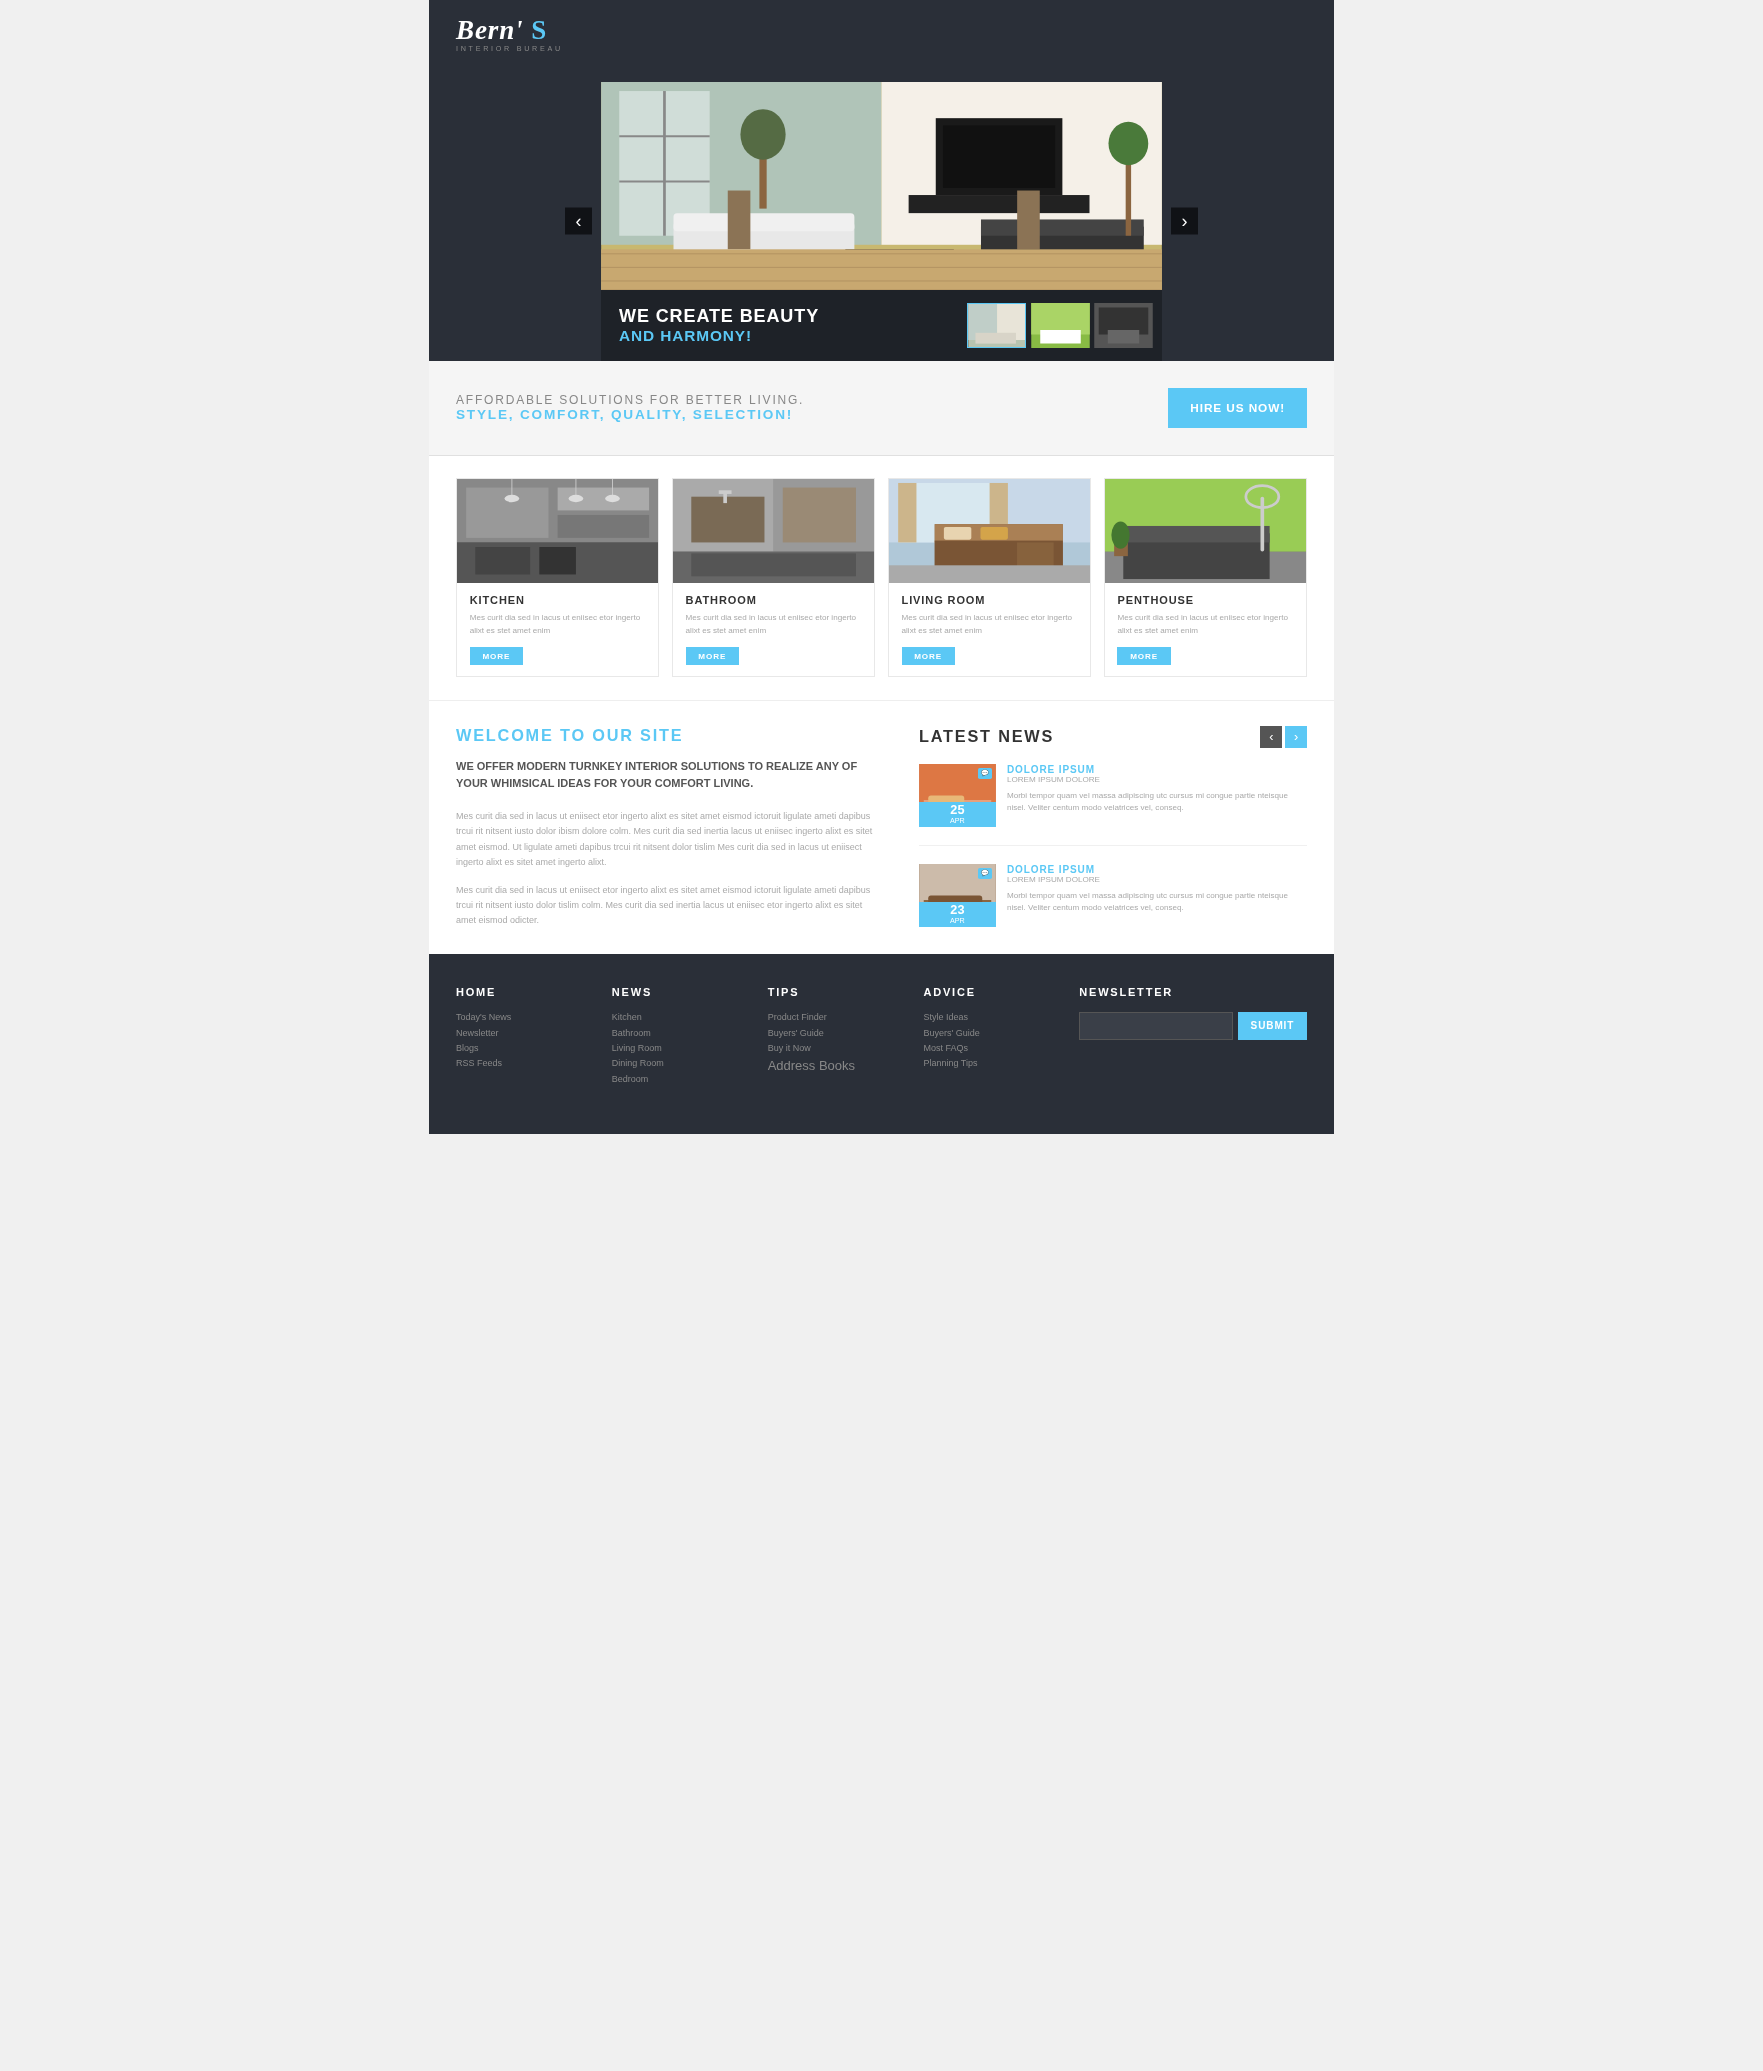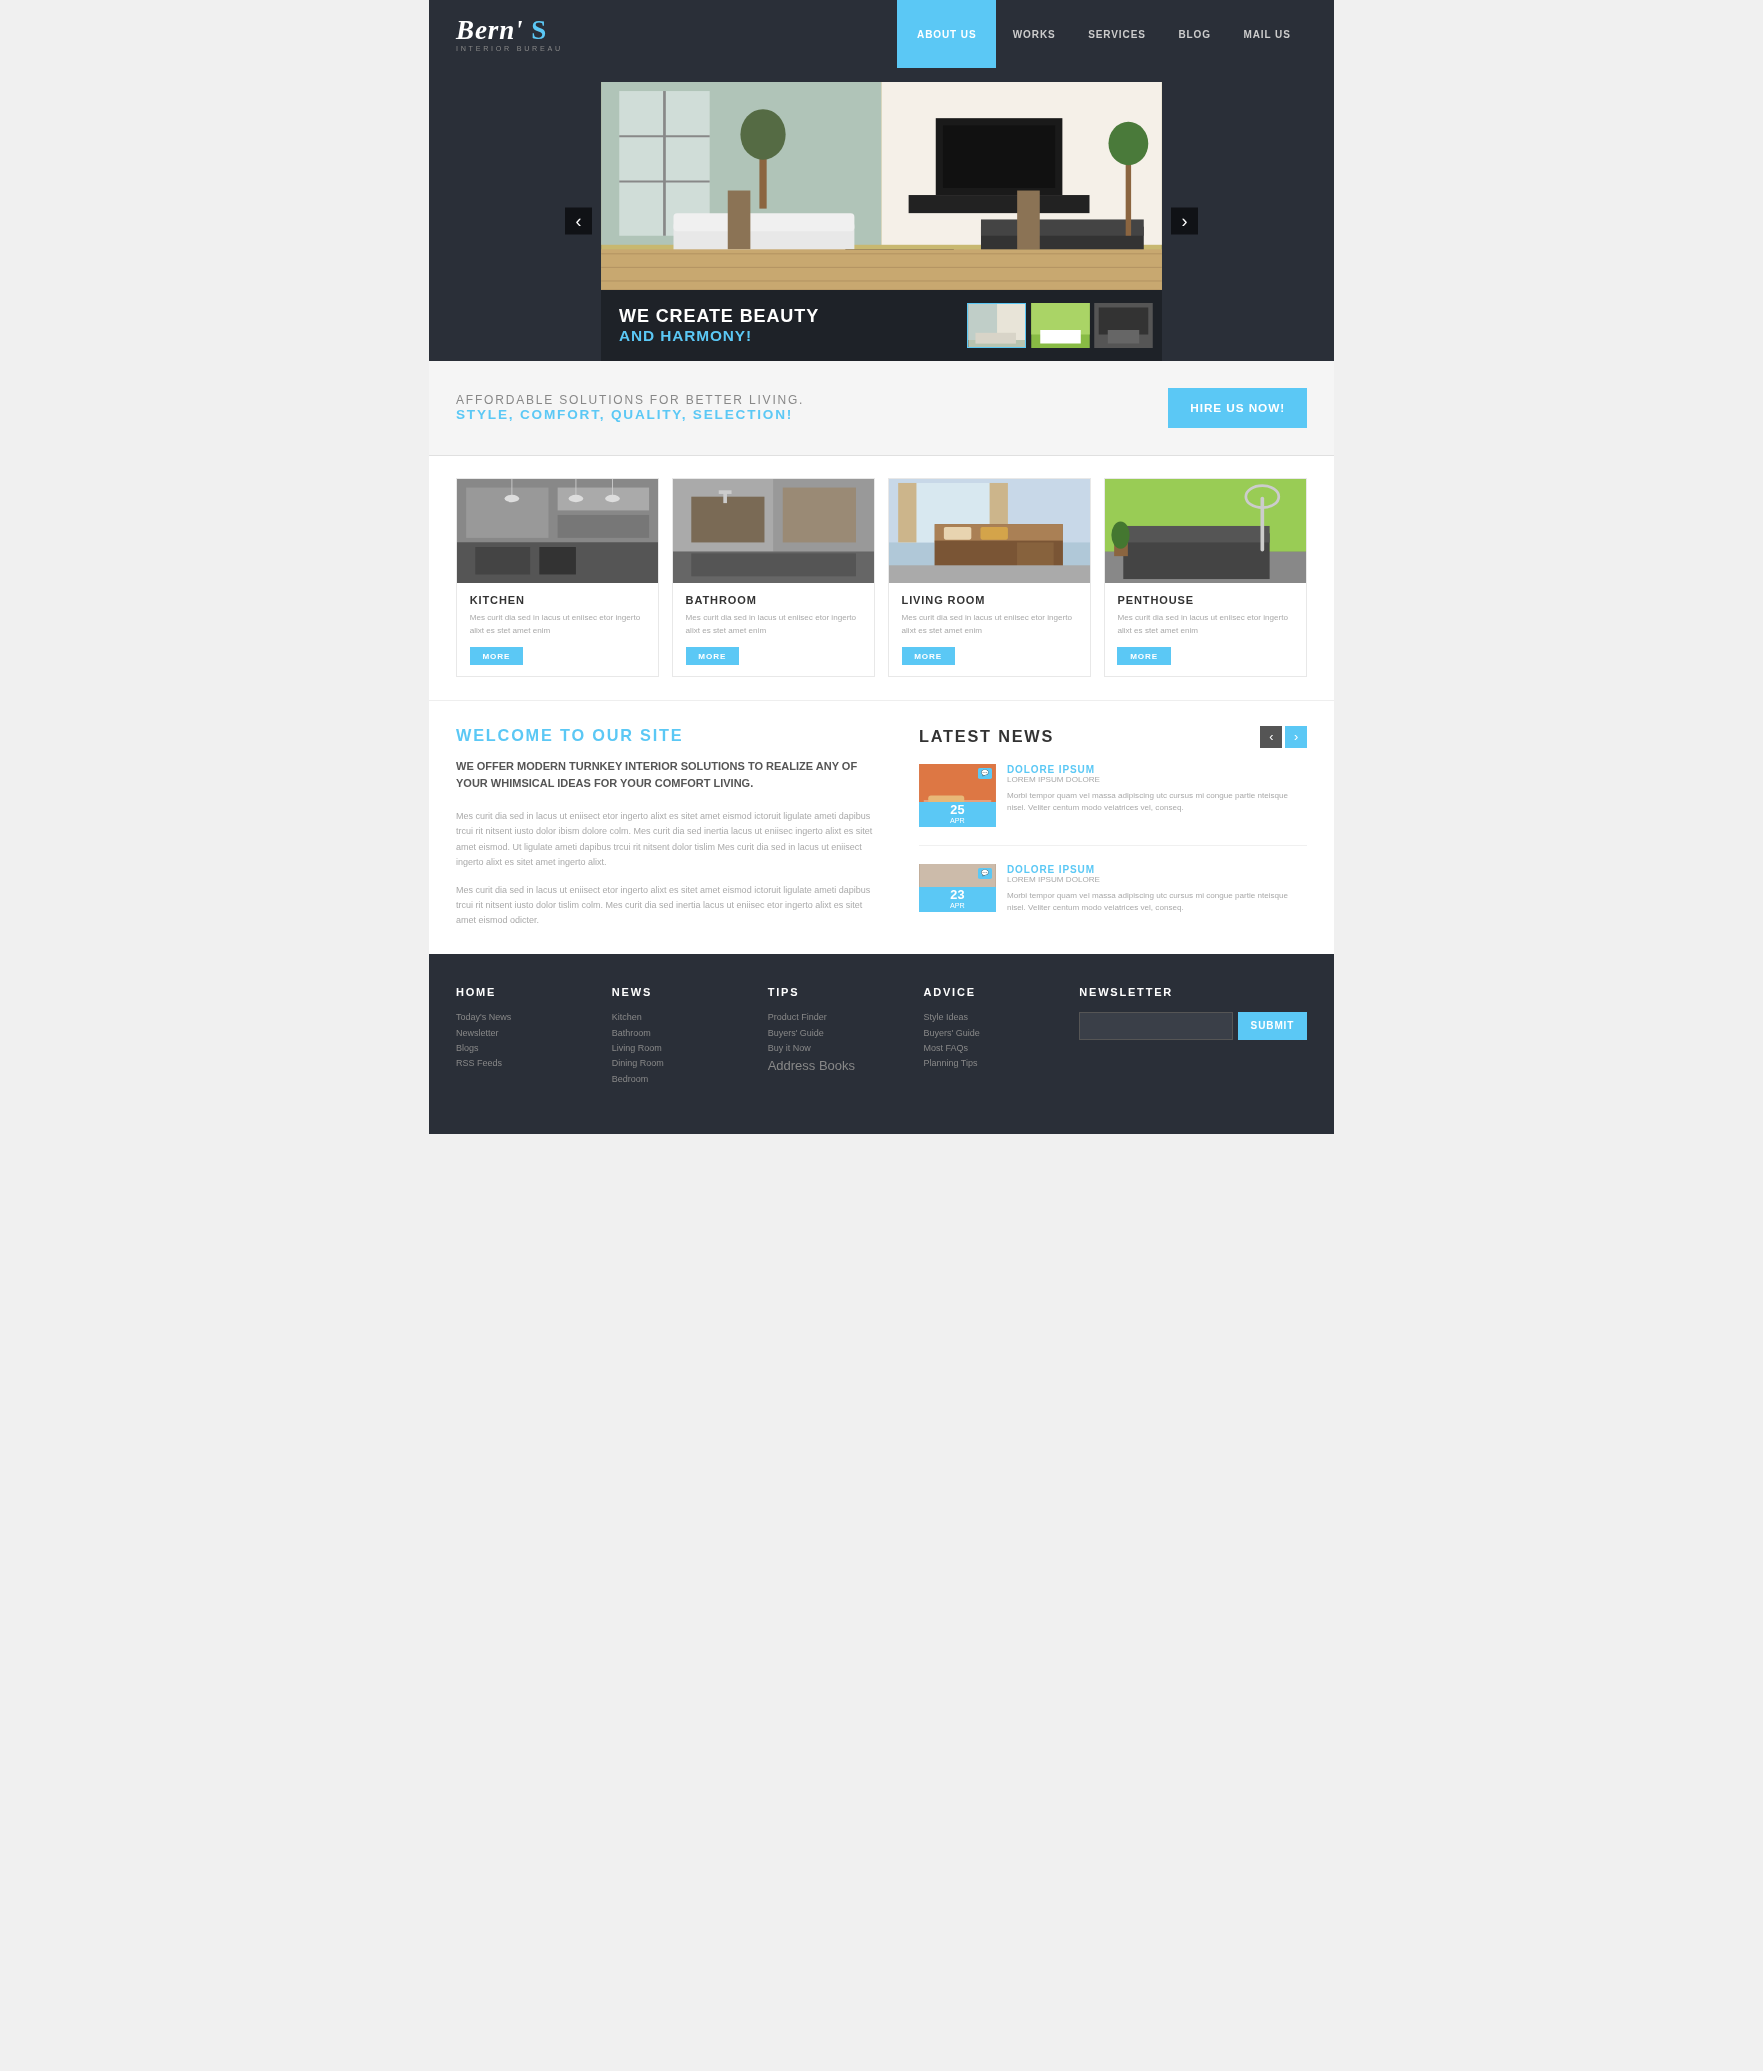--- a/index.html
+++ b/index.html
@@ -8,27 +8,20 @@
 </head>
 <body>
 
 <header style="background:#2a2f38; display:flex; align-items:center; justify-content:space-between; padding:0 27px; height:68px;">
   <div>
     <div style="font-size:27px; color:white; font-style:italic; font-weight:bold; letter-spacing:0.9px; font-family:Georgia,serif;">
       Bern' <span style="color:#5bc8f5; font-style:normal;">S</span>
     </div>
     <div style="font-size:7.2px; color:#888; letter-spacing:2.7px; text-transform:uppercase; margin-top:-1.8px;">INTERIOR BUREAU</div>
   </div>
-  <nav style="display:flex; height:68px;">
-    <div style="display:flex; align-items:center; padding:0 20px; background:#5bc8f5; color:white; font-size:10px; font-weight:bold; letter-spacing:0.9px; cursor:pointer;">ABOUT US</div>
-    <div style="display:flex; align-items:center; padding:0 16.3px; color:#ccc; font-size:10px; font-weight:bold; letter-spacing:0.9px; cursor:pointer;">WORKS</div>
-    <div style="display:flex; align-items:center; padding:0 16.3px; color:#ccc; font-size:10px; font-weight:bold; letter-spacing:0.9px; cursor:pointer;">SERVICES</div>
-    <div style="display:flex; align-items:center; padding:0 16.3px; color:#ccc; font-size:10px; font-weight:bold; letter-spacing:0.9px; cursor:pointer;">BLOG</div>
-    <div style="display:flex; align-items:center; padding:0 16.3px; color:#ccc; font-size:10px; font-weight:bold; letter-spacing:0.9px; cursor:pointer;">MAIL US</div>
-  </nav>
 </header>
 
 <div style="background:#2a2f38; padding:13.6px 0 0 0;">
   <div style="position:relative; width:561px; margin:0 auto;">
 
     <div style="position:absolute; left:-36px; top:50%; transform:translateY(-50%); width:27px; height:27px; background:rgba(0,0,0,0.6); color:white; display:flex; align-items:center; justify-content:center; cursor:pointer; font-size:18px; z-index:10;">‹</div>
     <div style="position:absolute; right:-36px; top:50%; transform:translateY(-50%); width:27px; height:27px; background:rgba(0,0,0,0.6); color:white; display:flex; align-items:center; justify-content:center; cursor:pointer; font-size:18px; z-index:10;">›</div>
 
     <div style="width:561px; height:208px; overflow:hidden; position:relative;">
       <svg width="561" height="208" viewBox="0 0 620 230" xmlns="http://www.w3.org/2000/svg">
@@ -258,21 +251,21 @@
         </div>
       </div>
       <div>
         <div style="font-size:10px; color:#5bc8f5; font-weight:bold; text-transform:uppercase; letter-spacing:0.9px;">DOLORE IPSUM</div>
         <div style="font-size:8.1px; color:#aaa; text-transform:uppercase; margin-bottom:5.4px;">LOREM IPSUM DOLORE</div>
         <div style="font-size:8.1px; color:#aaa; line-height:1.5;">Morbi tempor quam vel massa adipiscing utc cursus mi congue partie nteisque nisel. Veliter centum modo velatrices vel, conseq.</div>
       </div>
     </div>
 
     <div style="display:flex; gap:11px;">
-      <div style="width:77px; height:48px; flex-shrink:0; position:relative; overflow:hidden;">
+      <div style="width:77px; height:63px; flex-shrink:0; position:relative; overflow:hidden;">
         <svg width="77" height="63" viewBox="0 0 85 70">
           <rect width="85" height="70" fill="#8B6540"></rect>
           <rect x="0" y="0" width="85" height="50" fill="#ccbbaa"></rect>
           <rect x="5" y="40" width="75" height="25" fill="#8B6540"></rect>
           <rect x="10" y="35" width="60" height="28" fill="#7a5535" rx="3"></rect>
         </svg>
         <div style="position:absolute; bottom:0; left:0; width:100%; background:#5bc8f5; color:white; text-align:center; padding:1.8px 0;">
           <div style="font-size:12.7px; font-weight:bold; line-height:1;">23</div>
           <div style="font-size:7.2px; text-transform:uppercase;">APR</div>
         </div>

